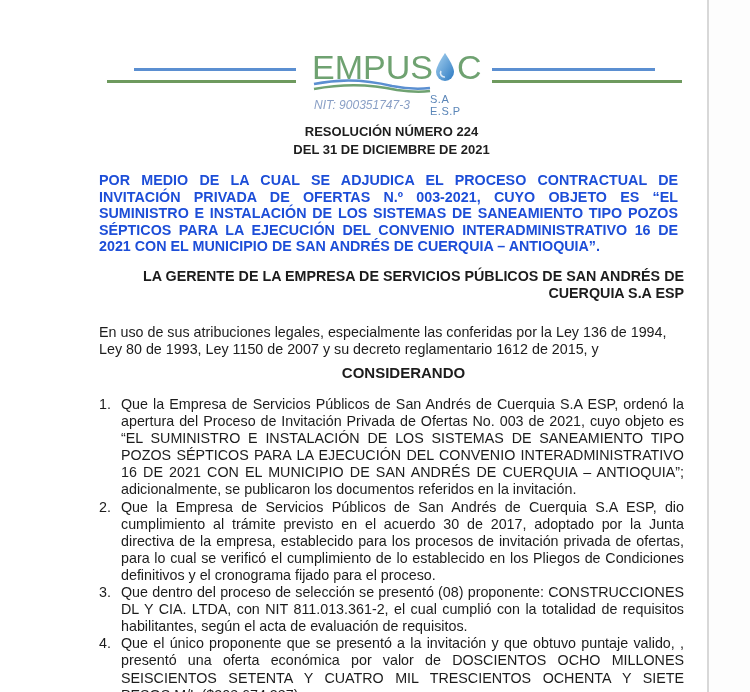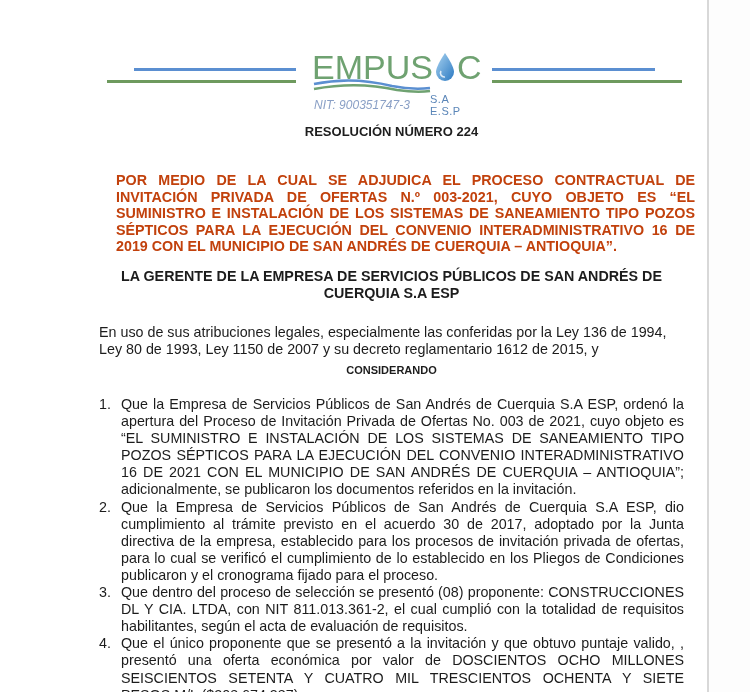--- a/index.html
+++ b/index.html
@@ -36,34 +36,34 @@
     position: absolute; left: 2px; top: 50px; font-size: 12px; color: #8aa0c6; font-style: italic; text-align: right;
   }
   .logo-wave { position: absolute; left: 0; top: 30px; width: 120px; height: 16px; }
   .title {
     position: absolute; left: 99px; width: 585px; text-align: center;
     font-weight: bold; font-size: 13px; line-height: 18px; color: #1e1e1e;
   }
   .subject {
     position: absolute; left: 99px; top: 172px; width: 579px;
     font-weight: bold; font-size: 14.3px; line-height: 16.6px; text-align: justify;
-    text-align-last: left; color: #c2410c; margin-left: 17px;
+    text-align-last: left; color: #1d4ed8;
   }
   .subject .line { display: block; text-align: justify; text-align-last: justify; white-space: nowrap; }
   .subject .line.last { text-align-last: left; }
   .gerente {
-    position: absolute; left: 99px; top: 268px; width: 585px; text-align: center;
+    position: absolute; left: 99px; top: 268px; width: 585px; text-align: right;
     font-weight: bold; font-size: 14.3px; line-height: 17px;
   }
   .para {
     position: absolute; left: 99px; top: 324px; width: 585px; font-size: 14.3px; line-height: 17px;
   }
   .heading {
-    position: absolute; left: 99px; top: 364px; width: 585px; text-align: center;
-    font-weight: bold; font-size: 11px;
+    position: absolute; left: 111px; top: 364px; width: 585px; text-align: center;
+    font-weight: bold; font-size: 15px;
   }
   .list { position: absolute; left: 99px; top: 396px; width: 585px; }
   .item { position: relative; padding-left: 22px; font-size: 14.3px; line-height: 17.1px; }
   .item .num { position: absolute; left: 0; top: 0; }
   .item .ln { display: block; white-space: nowrap; text-align: justify; text-align-last: justify; }
   .item .ln.last { text-align-last: left; }
 </style>
 </head>
 <body>
 
@@ -91,28 +91,29 @@
       <path d="M2 6 Q40 -2 80 8 Q100 12 118 10" stroke="#5b8fd1" stroke-width="2.5" fill="none"></path>
       <path d="M2 11 Q45 3 85 12 Q105 15 118 13" stroke="#6fa271" stroke-width="2.5" fill="none"></path>
     </svg>
     <div class="logo-sub">S.A E.S.P</div>
     <div class="logo-nit">NIT: 900351747-3</div>
   </div>
 </div>
 
 <div class="title" style="top:123px;">
   <div>RESOLUCIÓN NÚMERO 224</div>
+  <div>DEL 31 DE DICIEMBRE DE 2021</div>
 </div>
 
 <div class="subject">
   <span class="line">POR MEDIO DE LA CUAL SE ADJUDICA EL PROCESO CONTRACTUAL DE</span>
   <span class="line">INVITACIÓN PRIVADA DE OFERTAS N.º 003-2021, CUYO OBJETO ES “EL</span>
   <span class="line">SUMINISTRO E INSTALACIÓN DE LOS SISTEMAS DE SANEAMIENTO TIPO POZOS</span>
   <span class="line">SÉPTICOS PARA LA EJECUCIÓN DEL CONVENIO INTERADMINISTRATIVO 16 DE</span>
-  <span class="line last">2019 CON EL MUNICIPIO DE SAN ANDRÉS DE CUERQUIA – ANTIOQUIA”.</span>
+  <span class="line last">2021 CON EL MUNICIPIO DE SAN ANDRÉS DE CUERQUIA – ANTIOQUIA”.</span>
 </div>
 
 <div class="gerente">
   <div>LA GERENTE DE LA EMPRESA DE SERVICIOS PÚBLICOS DE SAN ANDRÉS DE</div>
   <div>CUERQUIA S.A ESP</div>
 </div>
 
 <div class="para">
   <div>En uso de sus atribuciones legales, especialmente las conferidas por la Ley 136 de 1994,</div>
   <div>Ley 80 de 1993, Ley 1150 de 2007 y su decreto reglamentario 1612 de 2015, y</div>
@@ -129,21 +130,21 @@
     <span class="ln">POZOS SÉPTICOS PARA LA EJECUCIÓN DEL CONVENIO INTERADMINISTRATIVO</span>
     <span class="ln">16 DE 2021 CON EL MUNICIPIO DE SAN ANDRÉS DE CUERQUIA – ANTIOQUIA”;</span>
     <span class="ln last">adicionalmente, se publicaron los documentos referidos en la invitación.</span>
   </div>
   <div class="item">
     <span class="num">2.</span>
     <span class="ln">Que la Empresa de Servicios Públicos de San Andrés de Cuerquia S.A ESP, dio</span>
     <span class="ln">cumplimiento al trámite previsto en el acuerdo 30 de 2017, adoptado por la Junta</span>
     <span class="ln">directiva de la empresa, establecido para los procesos de invitación privada de ofertas,</span>
     <span class="ln">para lo cual se verificó el cumplimiento de lo establecido en los Pliegos de Condiciones</span>
-    <span class="ln last">publicaron y el cronograma fijado para el proceso.</span>
+    <span class="ln last">definitivos y el cronograma fijado para el proceso.</span>
   </div>
   <div class="item">
     <span class="num">3.</span>
     <span class="ln">Que dentro del proceso de selección se presentó (08) proponente: CONSTRUCCIONES</span>
     <span class="ln">DL Y CIA. LTDA, con NIT 811.013.361-2, el cual cumplió con la totalidad de requisitos</span>
     <span class="ln last">habilitantes, según el acta de evaluación de requisitos.</span>
   </div>
   <div class="item">
     <span class="num">4.</span>
     <span class="ln">Que el único proponente que se presentó a la invitación y que obtuvo puntaje valido, ,</span>

